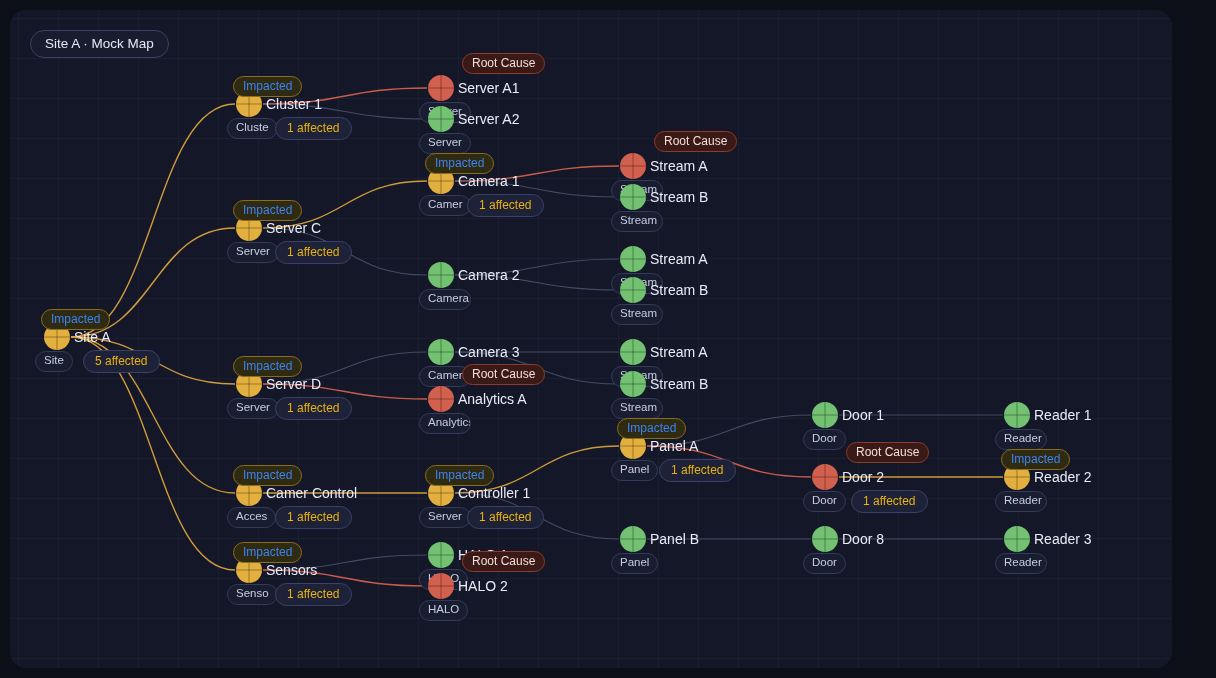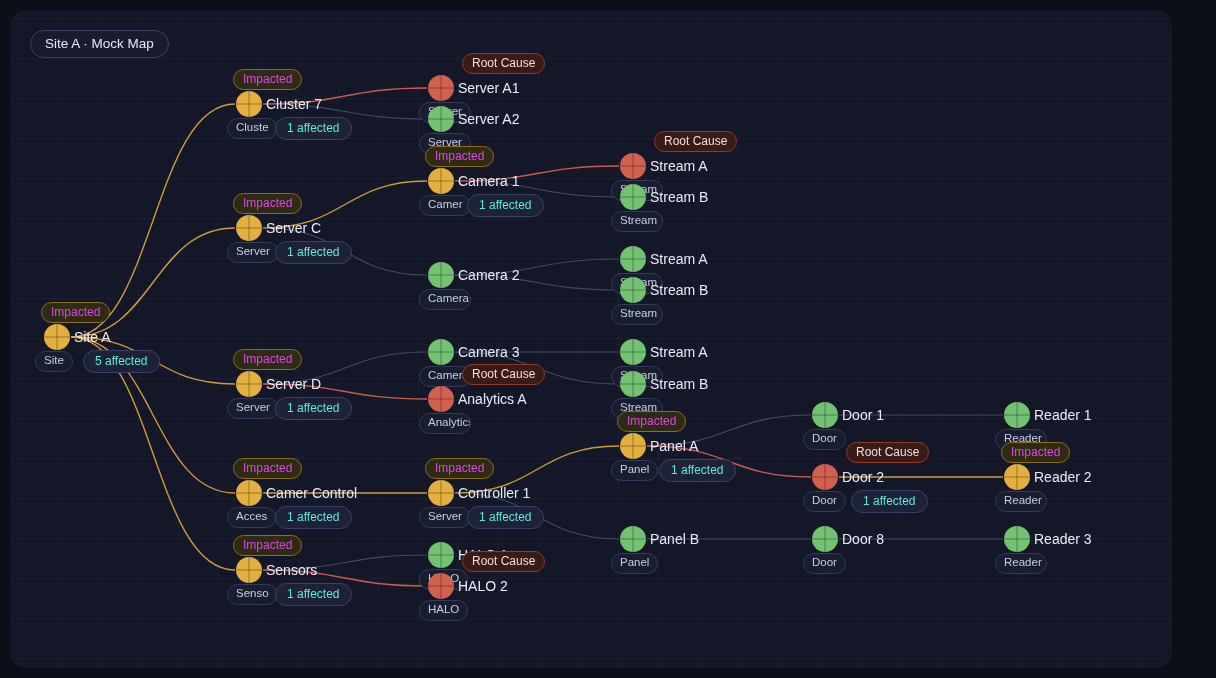--- a/index.html
+++ b/index.html
@@ -94,40 +94,41 @@
     overflow: hidden;
     z-index: 13;
   }
   .affected-chip {
     position: absolute;
     left: 26px; top: 13px;
     padding: 4px 11px 5px 11px;
     border: 1px solid #3a4068;
     border-radius: 999px;
     background: #1d2239;
-    color: #5eead4;
+    color: #eab308;
     font-size: 12px;
     line-height: 1;
     white-space: nowrap;
     z-index: 20;
   }
   .status-badge {
     position: absolute;
     left: -16px; top: -35px;
     padding: 3px 9px 4px 9px;
     border-radius: 999px;
     font-size: 12px;
     line-height: 1;
     white-space: nowrap;
     z-index: 22;
   }
   .status-badge.impacted {
     background: #2f2a12;
     border: 1px solid #8b6d1c;
-    color: #d946ef;
+    color: #3b82f6;
+    margin-top: 7px;
   }
   .status-badge.rootcause {
     background: #3a1a16;
     border: 1px solid #8d3b2c;
     color: #f6dcd6;
     left: -24px;
     margin-left: 45px;
   }
 </style>
 </head>
@@ -173,21 +174,21 @@
         <div class="node" style="left: 47px; top: 327px;">
           <div class="status-badge impacted">Impacted</div>
           <div class="dot amber"></div>
           <div class="node-label">Site A</div>
           <div class="type-chip">Site</div>
           <div class="affected-chip">5 affected</div>
         </div>
         <div class="node" style="left: 239px; top: 94px;">
           <div class="status-badge impacted">Impacted</div>
           <div class="dot amber"></div>
-          <div class="node-label">Cluster 7</div>
+          <div class="node-label">Cluster 1</div>
           <div class="type-chip">Cluste</div>
           <div class="affected-chip">1 affected</div>
         </div>
         <div class="node" style="left: 431px; top: 78px;">
           <div class="status-badge rootcause">Root Cause</div>
           <div class="dot red"></div>
           <div class="node-label">Server A1</div>
           <div class="type-chip">Server</div>
         </div>
         <div class="node" style="left: 431px; top: 109px;">

